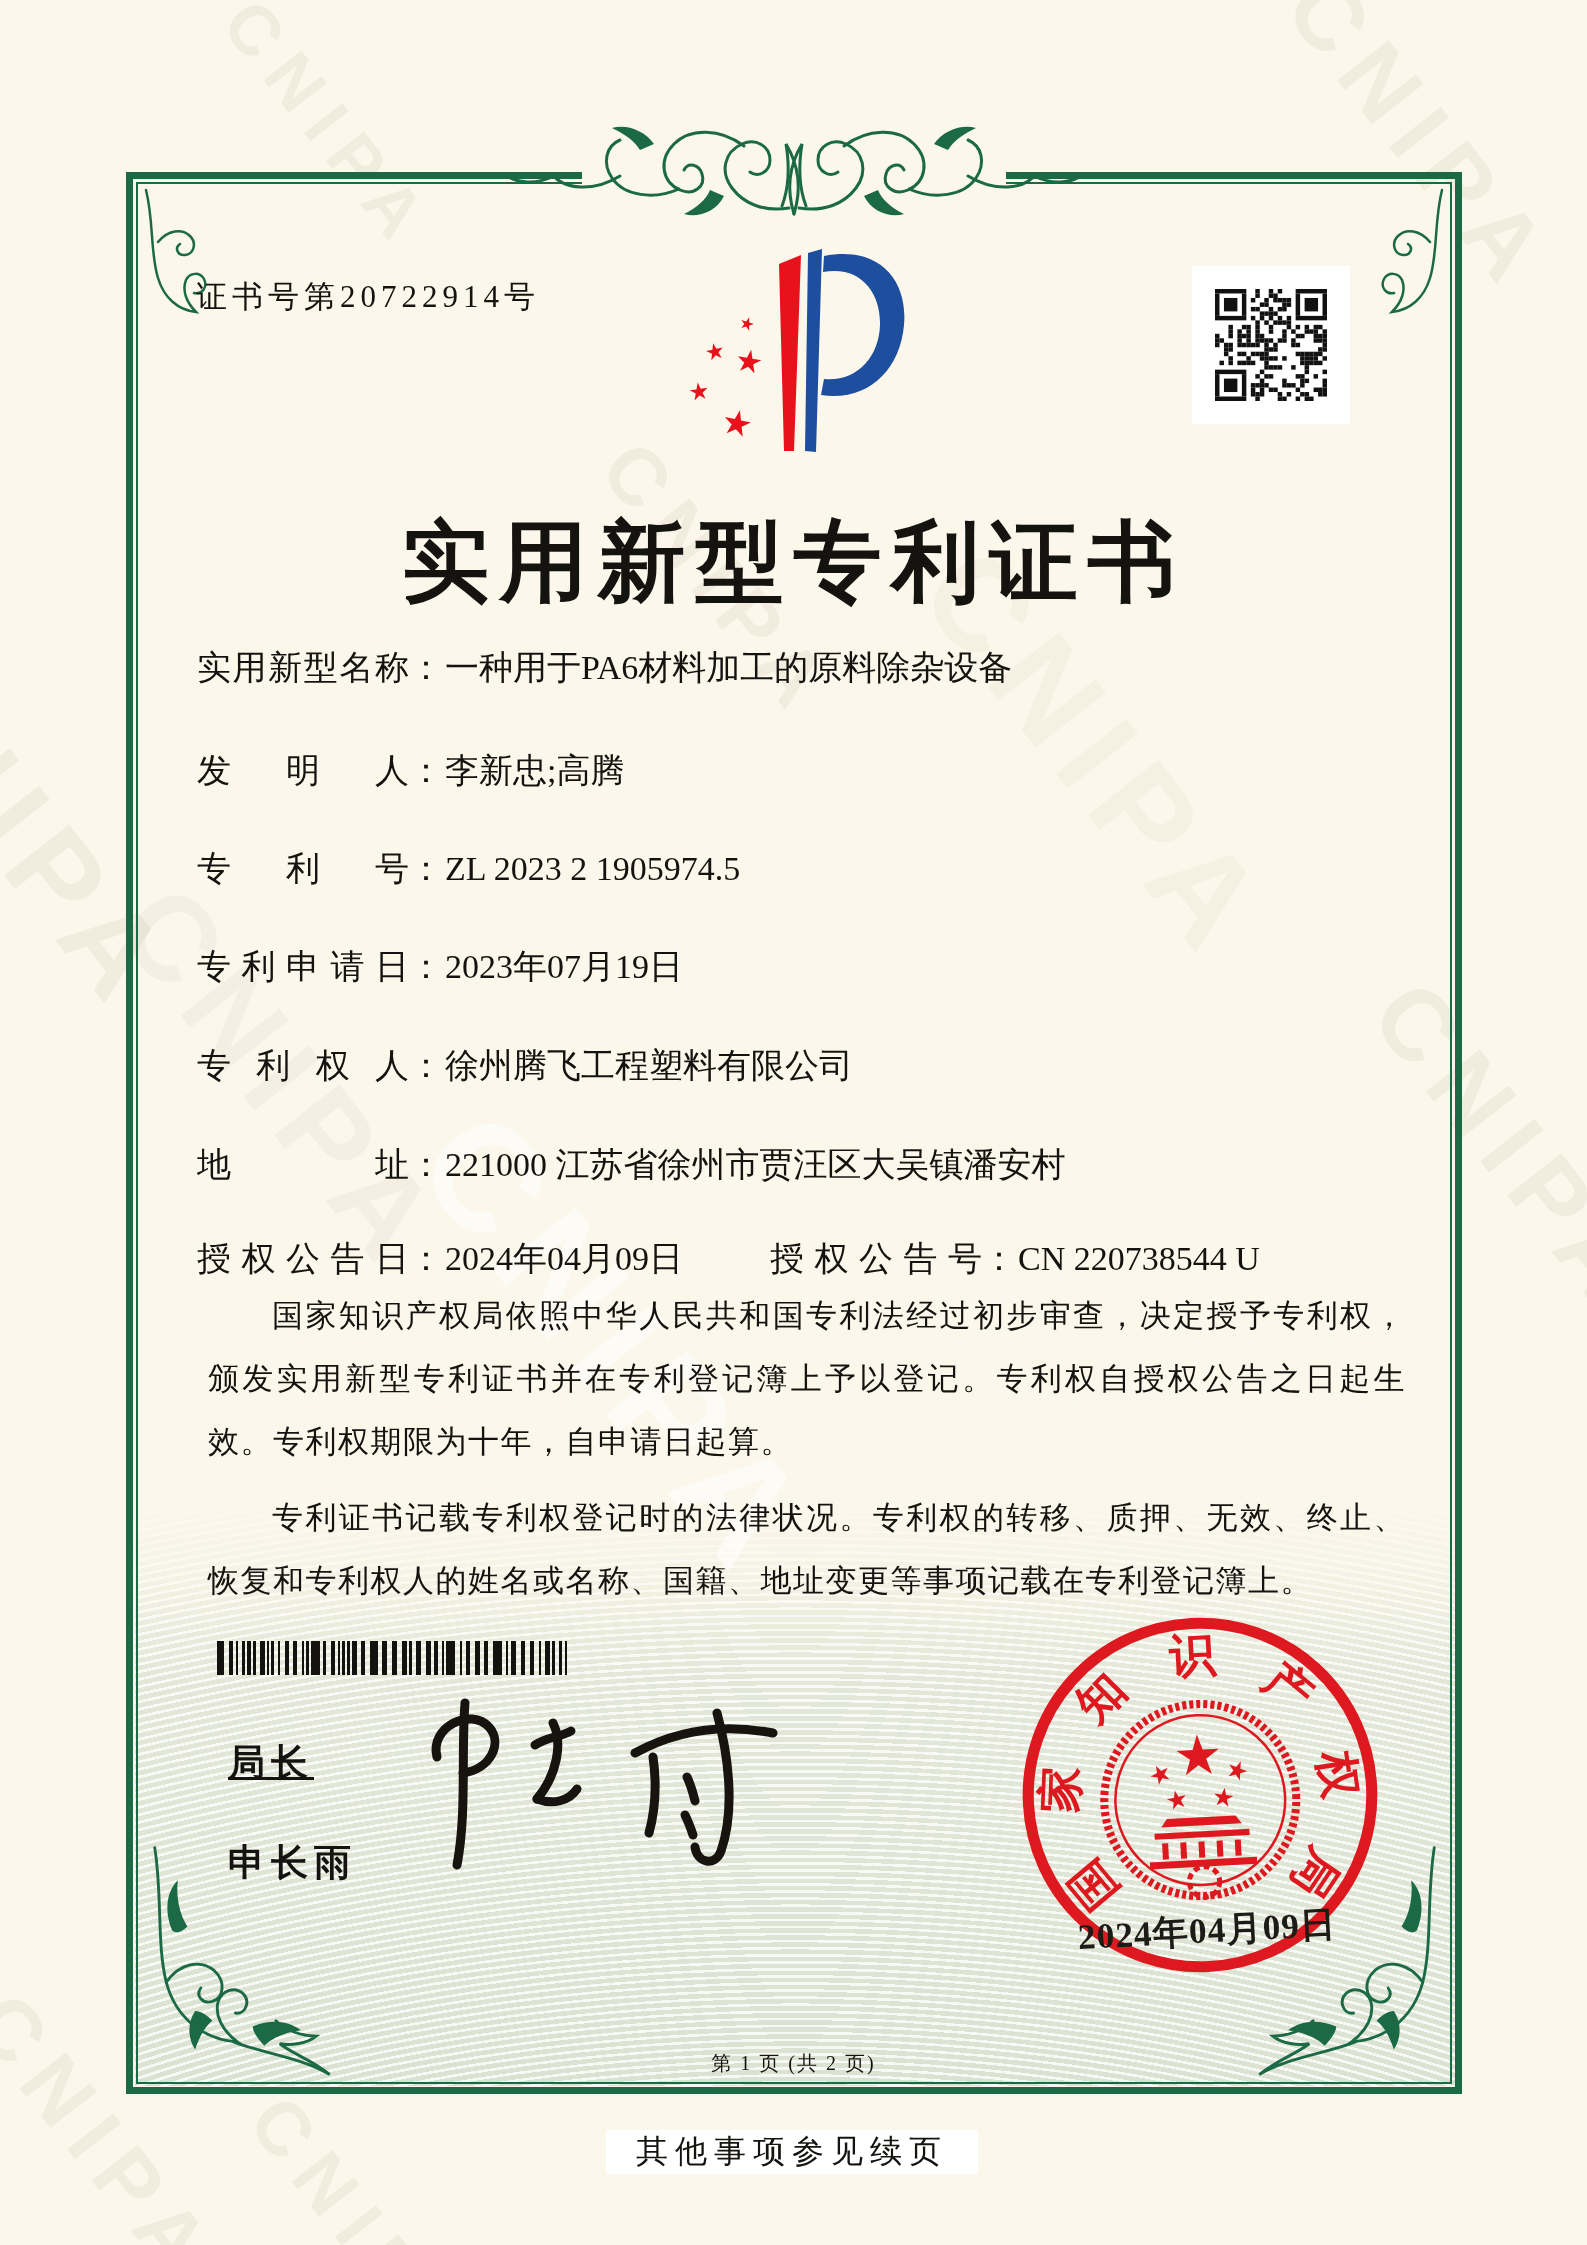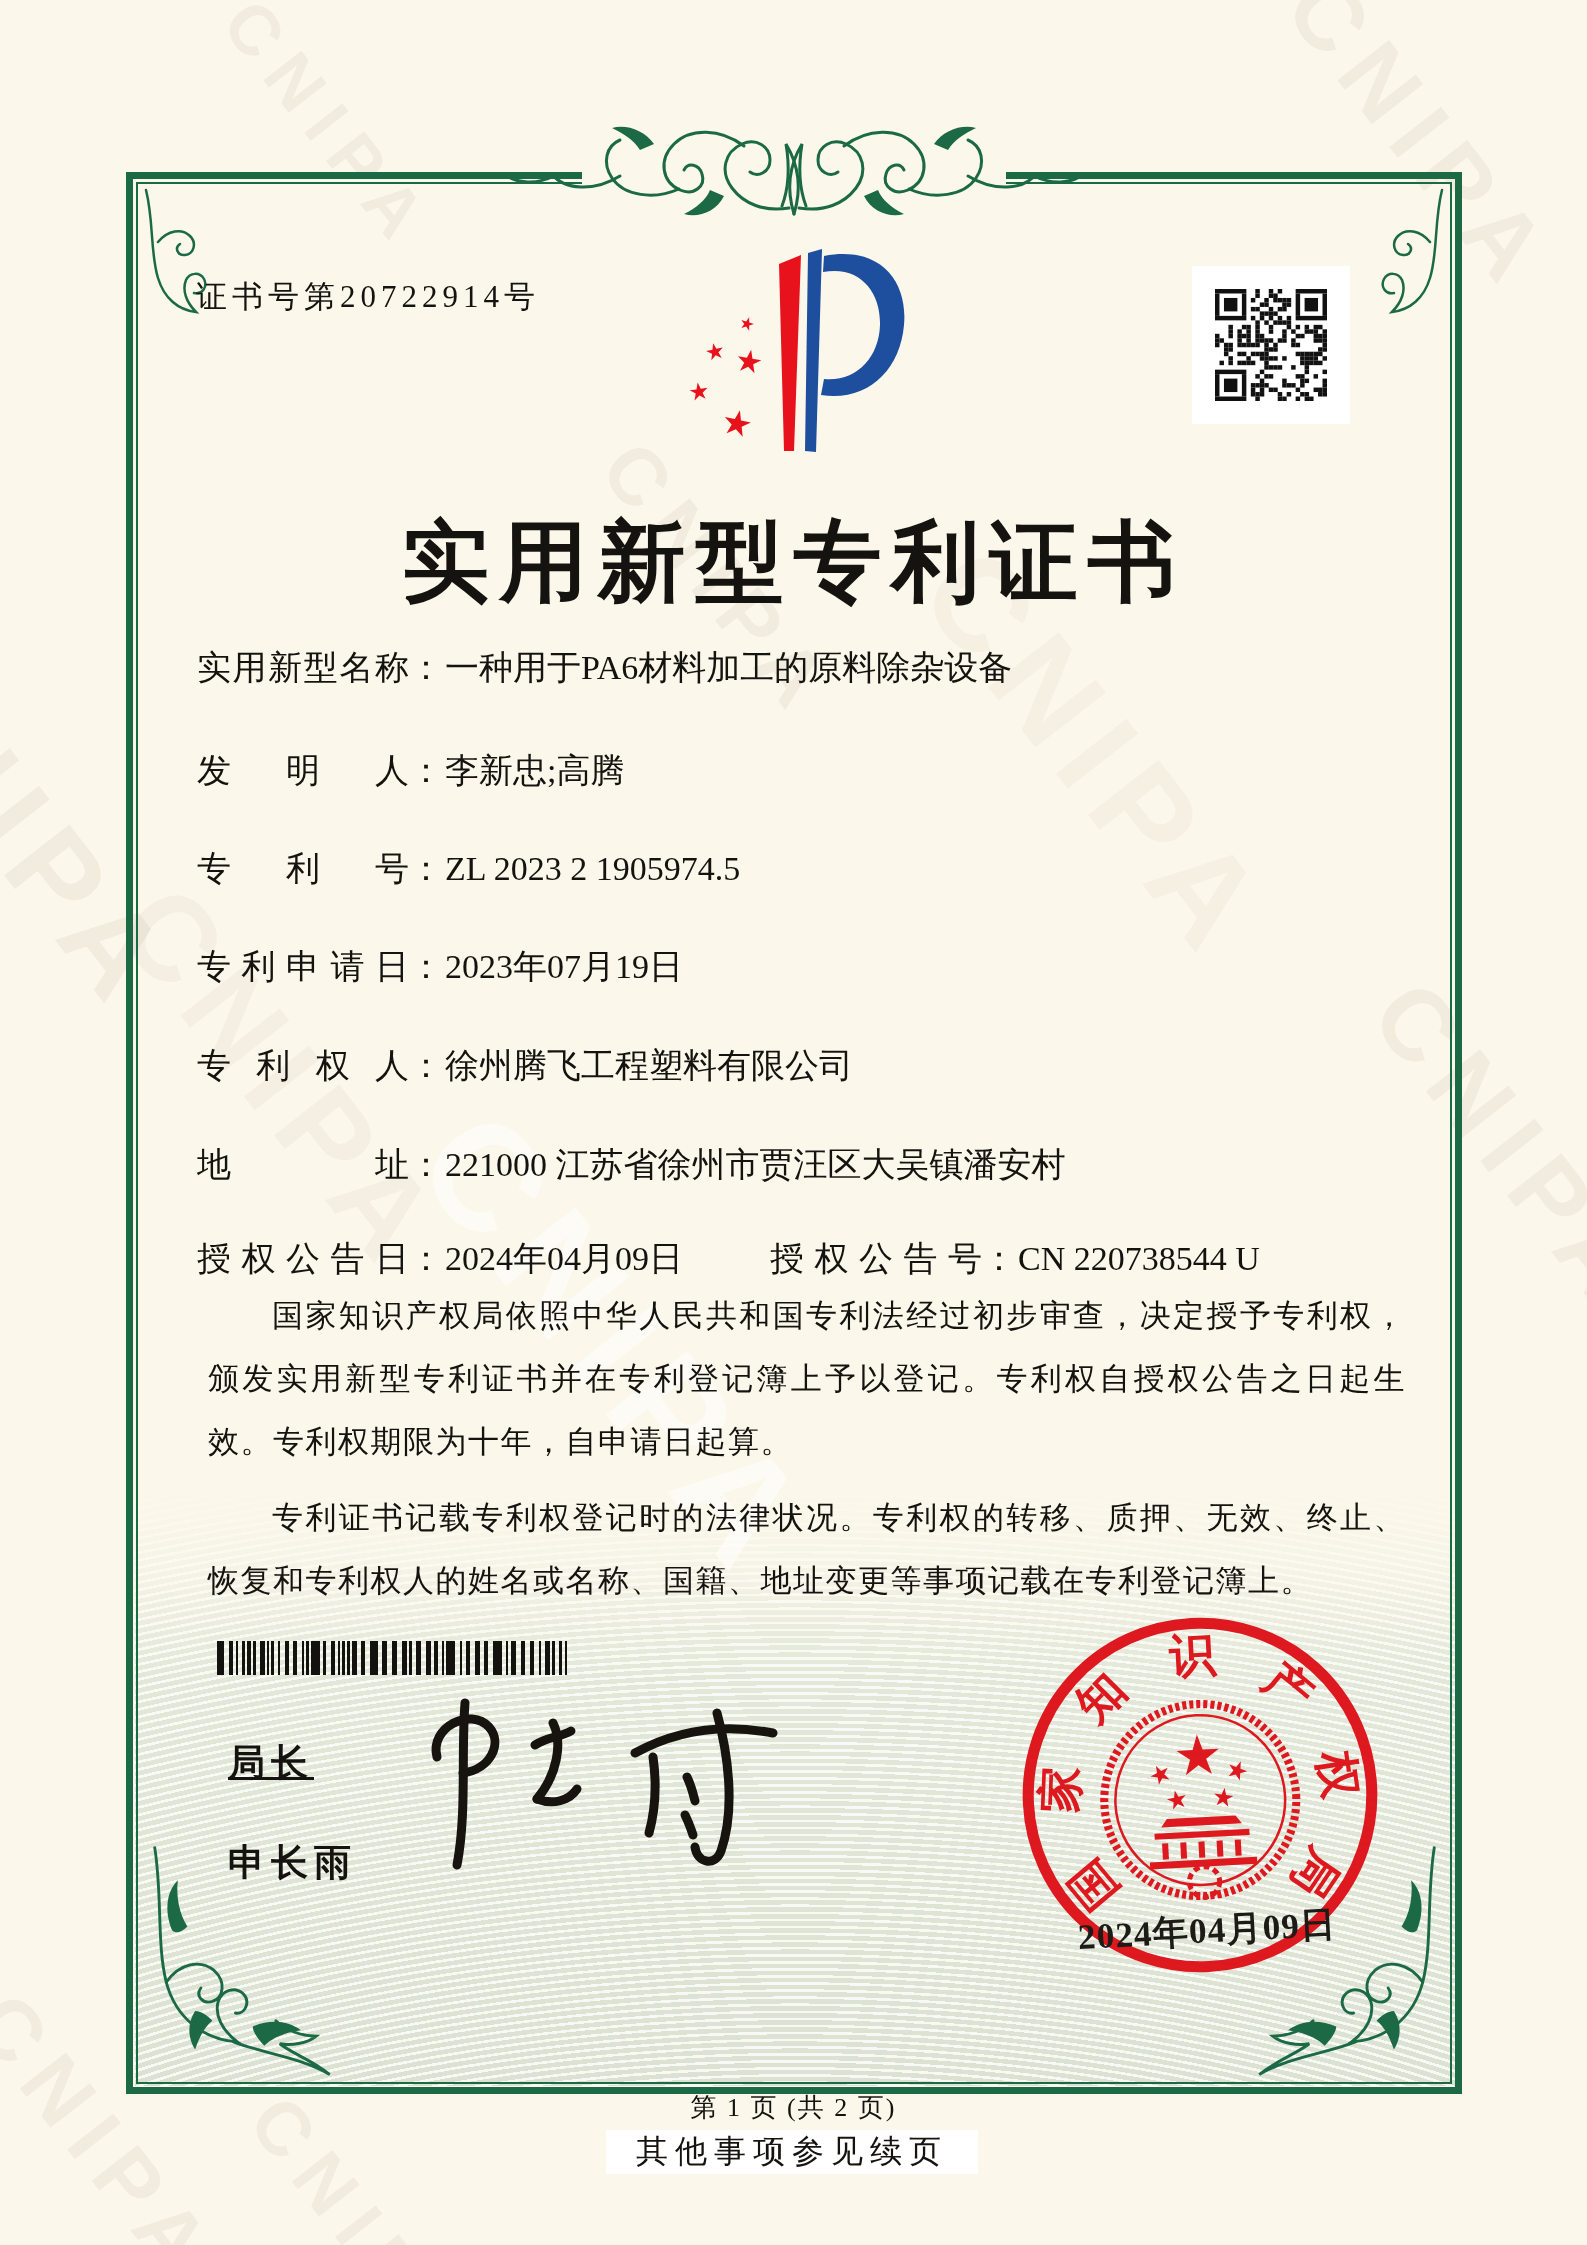--- a/index.html
+++ b/index.html
@@ -57,21 +57,21 @@
     text-align:justify; text-indent:64px; letter-spacing:1.5px; z-index:4;
   }
   
   .barcode{ position:absolute; left:217px; top:1641px; z-index:4; }
   .signer-title{ position:absolute; left:228px; top:1738px; font-family:"Liberation Sans","DejaVu Sans",sans-serif;
     font-weight:bold; font-size:37px; letter-spacing:6px; z-index:4;text-decoration:underline; }
   .signer-name{ position:absolute; left:228px; top:1838px; font-family:"Liberation Sans","DejaVu Sans",sans-serif;
     font-weight:bold; font-size:37px; letter-spacing:6px; z-index:4; }
   .signature{ position:absolute; left:385px; top:1693px; z-index:4; }
   .seal{ position:absolute; left:1008px; top:1603px; z-index:5; transform:rotate(-3deg); opacity:.96; }
-  .pagenum{ position:absolute; left:0; top:2050px; width:100%; text-align:center; font-size:26px; letter-spacing:2px; z-index:4;margin-top:40px; }
+  .pagenum{ position:absolute; left:0; top:2050px; width:100%; text-align:center; font-size:20px; letter-spacing:2px; z-index:4; }
   .note{
     position:absolute; left:606px; top:2130px; background:#ffffff; padding:0 30px;
     font-size:32px; letter-spacing:7px; z-index:4; white-space:nowrap;
   }
 </style>
 </head>
 <body>
 
 <div class="page">
 

